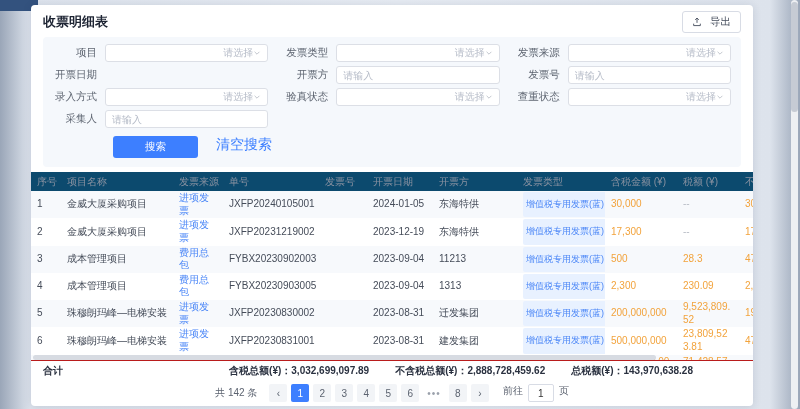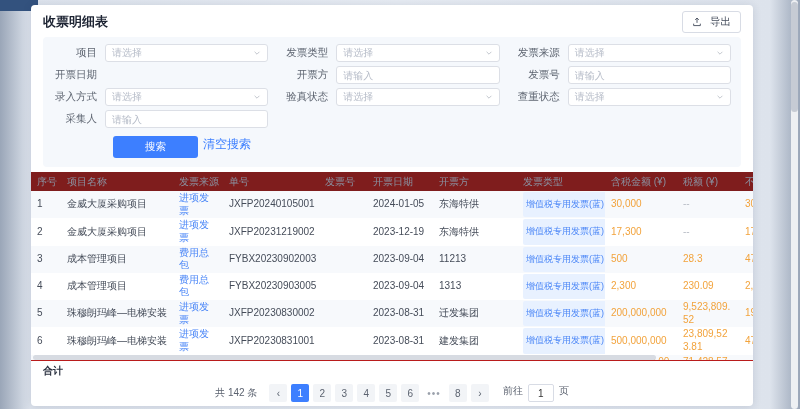--- a/index.html
+++ b/index.html
@@ -20,33 +20,33 @@
   .title { font-size:13px; font-weight:bold; color:#1d2433; }
   .export-btn { display:flex; gap:4px; align-items:center; border:1px solid #d8dce5; border-radius:3px;
     background:#fff; padding:3px 9px; font-size:10.5px; color:#474f5e; cursor:pointer; }
 
   .filter-panel { margin:0 12px; background:#f5f8fc; border-radius:4px; padding:7px 10px 7px 4px; flex:none; }
   .filter-grid { display:grid; grid-template-columns:1fr 1fr 1fr; row-gap:4px; column-gap:10px; }
   .field { display:flex; align-items:center; height:18px; }
   .field .flabel { width:58px; text-align:right; font-size:10.5px; color:#5f6672; padding-right:8px; flex:none; white-space:nowrap; }
   .control { flex:1; height:18px; background:#fff; border:1px solid #dcdfe6; border-radius:3px;
     display:flex; align-items:center; padding:0 6px; font-size:10px; color:#b6bcc8; min-width:0; }
-  .control.select { justify-content:space-between; cursor:pointer; }
+  .control.select { justify-content:flex-end; cursor:pointer; }
   .control input { border:none; outline:none; width:100%; font-size:10px; color:#333; background:transparent; min-width:0; }
   .control input::placeholder { color:#b6bcc8; }
   .date-sep { color:#8a92a1; font-size:10px; padding:0 4px; flex:none; }
   .cal-ic { flex:none; margin-right:4px; display:flex; }
   .btn-row { margin:8px 0 2px 66px; display:flex; align-items:flex-start; }
   .btn-search { background:var(--accent,#3d7fff); color:#fff; border:none; border-radius:3px;
     font-size:10.5px; padding:4px 32px; cursor:pointer; }
-  .btn-clear { background:none; border:none; color:var(--accent,#3d7fff); font-size:12px; margin-left:5px; cursor:pointer; }
+  .btn-clear { background:none; border:none; color:var(--accent,#3d7fff); font-size:14px; margin-left:18px; cursor:pointer; }
 
   .table-wrap { margin-top:5px; flex:1; overflow:hidden; position:relative; }
   table { width:798px; table-layout:fixed; border-collapse:collapse; }
-  th { background:#7f1d1d; color:#8a92a1; font-weight:normal; font-size:10px; height:19px;
+  th { background:#0c4a6e; color:#8a92a1; font-weight:normal; font-size:10px; height:19px;
     text-align:left; padding:0 6px; white-space:nowrap; overflow:hidden; }
   td { font-size:10px; color:#454c59; padding:1px 6px; height:22px; overflow:hidden; line-height:1.25; }
   tr.stripe td { background:#f7f9fc; }
   .num { word-break:break-all; }
   .amount { color:var(--amount,#f2a33c); }
   .muted { color:#b8bdc6; }
   .blue { color:var(--tag-text,#4a86f7); }
   .tag { background:var(--tag-bg,#e8f1ff); color:var(--tag-text,#4a86f7); font-size:9px;
     padding:7px 3px; border-radius:2px; white-space:nowrap; display:inline-block; }
   .hscroll { position:absolute; bottom:0; left:2px; right:12px; height:5px; }
@@ -303,20 +303,31 @@
 
       </tbody>
     </table>
     <div class="hscroll">
       <div class="thumb"></div>
     </div>
   </div>
 
   <div class="summary">
     <span>合计</span>
+    <div class="totals">
+      <span>
+        <span>含税总额(¥)：</span><span>3,032,699,097.89</span>
+      </span>
+      <span>
+        <span>不含税总额(¥)：</span><span>2,888,728,459.62</span>
+      </span>
+      <span>
+        <span>总税额(¥)：</span><span>143,970,638.28</span>
+      </span>
+    </div>
   </div>
 
   <div class="pagination">
     <span class="pg-total">共 142 条</span>
     <span class="pg-arrow">‹</span>
     <span class="page active">1</span>
     <span class="page">2</span>
     <span class="page">3</span>
     <span class="page">4</span>
     <span class="page">5</span>

